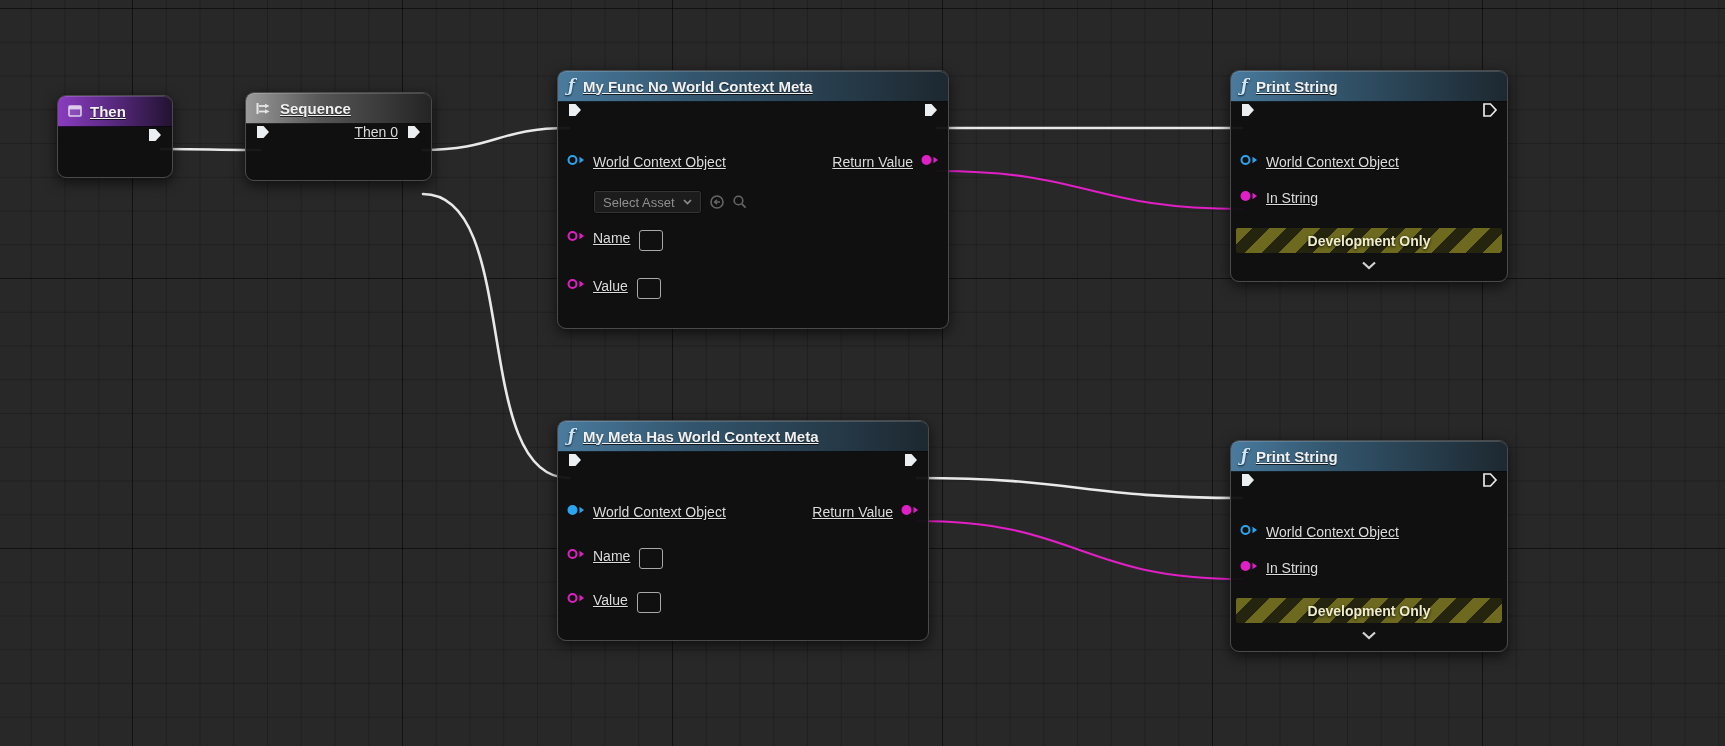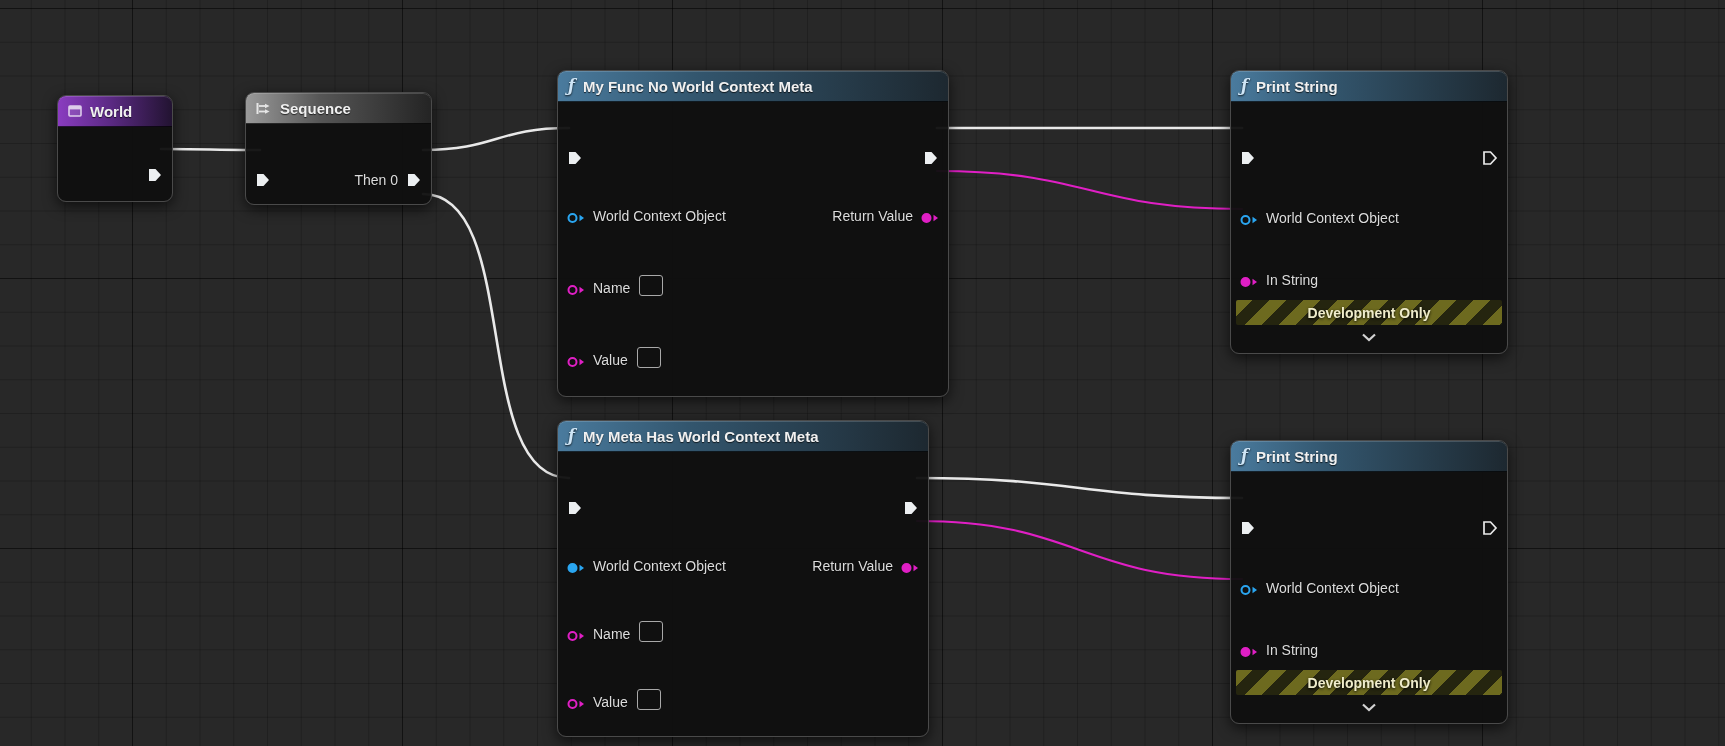--- a/index.html
+++ b/index.html
@@ -40,25 +40,25 @@
   }
   .hdr-func{background:linear-gradient(to right,#4a7b9e 0%,#33566e 35%,#1d2830 100%);}
   .hdr-seq{background:linear-gradient(to right,#9a9a9a 0%,#565656 40%,#242424 100%);}
   .hdr-event{background:linear-gradient(to right,#8a3cc0 0%,#5c2a85 45%,#221331 100%);}
 
   .f-icon{
     font-family:"DejaVu Serif",serif;font-style:italic;font-weight:bold;
     font-size:16px;color:#cfe6f7;line-height:1;
   }
   .node-body{padding-bottom:6px;}
-  .row{display:flex;align-items:flex-end;padding:12px 9px;}
+  .row{display:flex;align-items:flex-start;padding:0 9px;}
   .r-exec{height:52px;}
   .r-mid{height:34px;}
   .spacer{flex:1;}
-  .plabel{text-shadow:0 1px 1px rgba(0,0,0,0.7);white-space:nowrap;}
+  .plabel{text-shadow:0 1px 1px rgba(0,0,0,0.7);white-space:nowrap;text-decoration:underline;}
   .pin{display:inline-flex;align-items:center;}
   .pin svg{display:block;}
   .pin.left{margin-right:8px;}
   .pin.right{margin-left:8px;}
   .pin.exec.filled path{fill:#eceff1;stroke:none;}
   .pin.exec.hollow path{fill:none;stroke:#e9e9e9;stroke-width:1.7;}
   .pin.data circle{fill:none;stroke-width:2;}
   .pin.object circle{stroke:#2aa6f1;}
   .pin.object .tail{fill:#2aa6f1;}
   .pin.string circle{stroke:#e01fc5;}
@@ -104,21 +104,21 @@
     </svg>
 
   <div class="node" style="left:57px;top:95px;width:114px;">
     <div class="node-header hdr-event">
       <span class="ghost-icon">
         <svg width="14" height="12" viewBox="0 0 14 12">
             <rect x="1" y="1" width="12" height="10" rx="1" fill="rgba(255,255,255,0.12)" stroke="#e8ddf2" stroke-width="1.6"></rect>
             <rect x="1" y="1" width="12" height="3.4" fill="#e8ddf2"></rect>
           </svg>
       </span>
-      <span class="plabel">World</span>
+      <span class="plabel">Then</span>
     </div>
     <div class="node-body">
       <div class="row" style="height:44px;">
         <span class="spacer"></span>
         <span class="pin exec filled right">
           <svg width="16" height="16" viewBox="0 0 16 16">
               <path d="M2 2 h6.5 L14 8 L8.5 14 H2 z"></path>
             </svg>
         </span>
       </div>
@@ -185,20 +185,40 @@
         <span class="plabel">World Context Object</span>
         <span class="spacer"></span>
         <span class="plabel">Return Value</span>
         <span class="pin data string filled right">
           <svg width="18" height="12" viewBox="0 0 18 12">
               <circle cx="5.5" cy="6" r="4"></circle>
               <path class="tail" d="M12.5 2.8 L17 6 L12.5 9.2 z"></path>
             </svg>
         </span>
       </div>
+      <div class="select-row">
+        <div class="dropdown">
+          <span>Select Asset</span>
+          <svg width="9" height="6" viewBox="0 0 9 6">
+              <path d="M1 1 L4.5 4.5 L8 1" fill="none" stroke="#8f8f8f" stroke-width="1.6"></path>
+            </svg>
+        </div>
+        <span class="ghost-icon">
+          <svg width="16" height="16" viewBox="0 0 16 16">
+              <circle cx="8" cy="8" r="6" fill="none" stroke="#6f6f6f" stroke-width="1.6"></circle>
+              <path d="M11 8 H6 M8 5.8 L5.6 8 L8 10.2" fill="none" stroke="#6f6f6f" stroke-width="1.5"></path>
+            </svg>
+        </span>
+        <span class="ghost-icon">
+          <svg width="16" height="16" viewBox="0 0 16 16">
+              <circle cx="6.5" cy="6.5" r="4.3" fill="none" stroke="#6f6f6f" stroke-width="1.6"></circle>
+              <path d="M9.8 9.8 L13.6 13.6" stroke="#6f6f6f" stroke-width="1.8"></path>
+            </svg>
+        </span>
+      </div>
       <div class="row r-mid mt14">
         <span class="pin data string hollow left">
           <svg width="18" height="12" viewBox="0 0 18 12">
               <circle cx="5.5" cy="6" r="4"></circle>
               <path class="tail" d="M12.5 2.8 L17 6 L12.5 9.2 z"></path>
             </svg>
         </span>
         <span class="plabel">Name</span>
         <span class="textbox"></span>
       </div>

